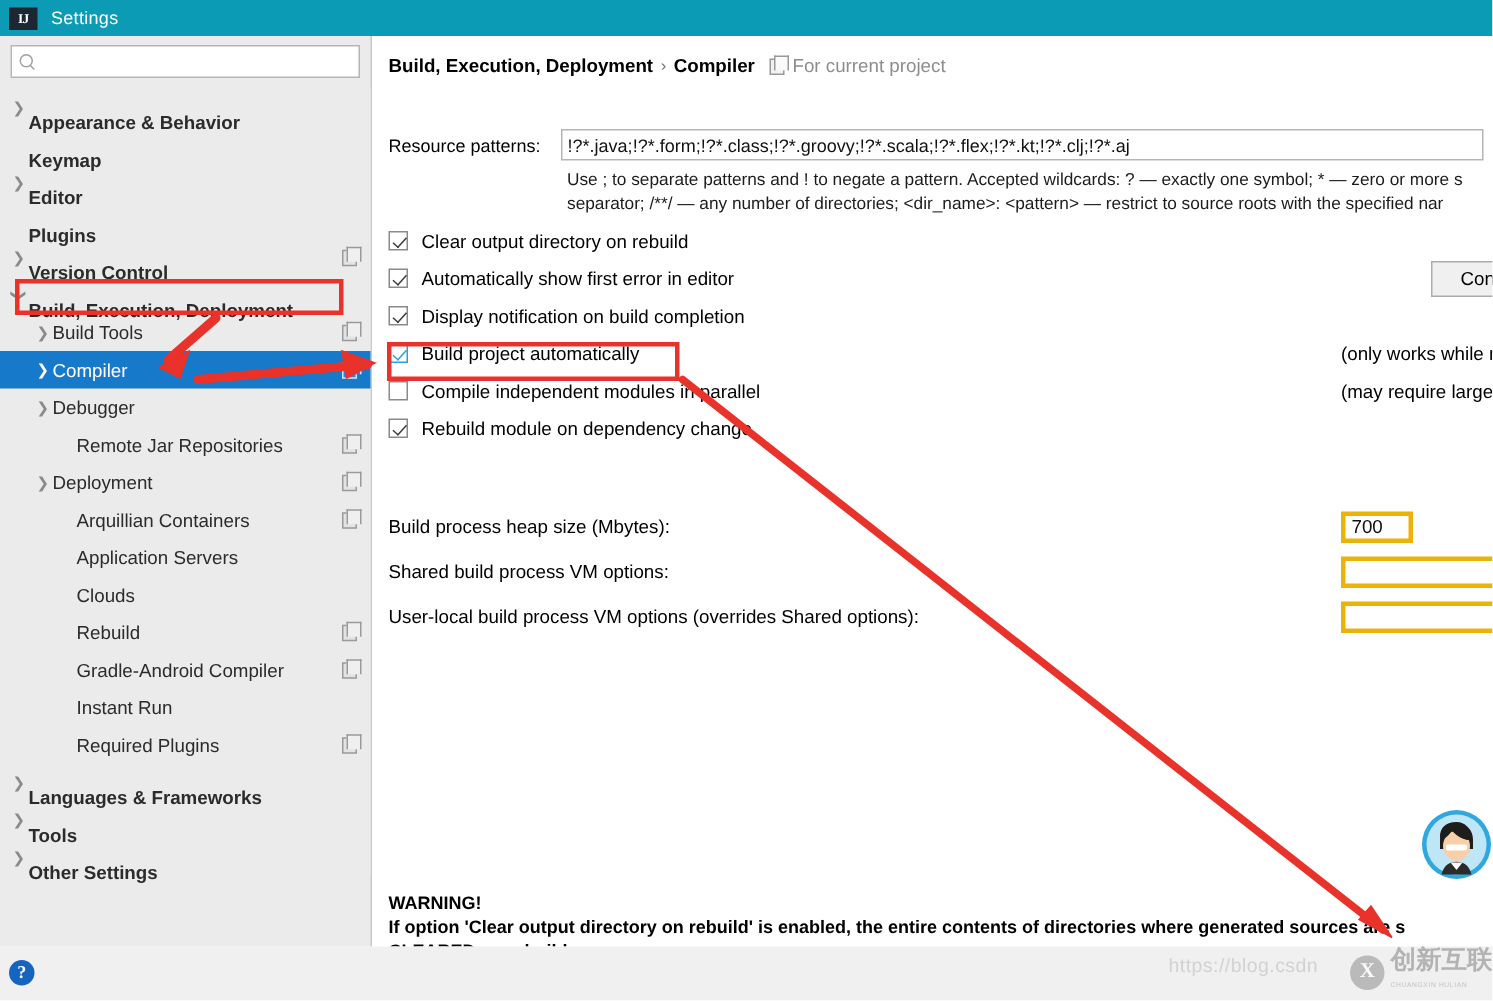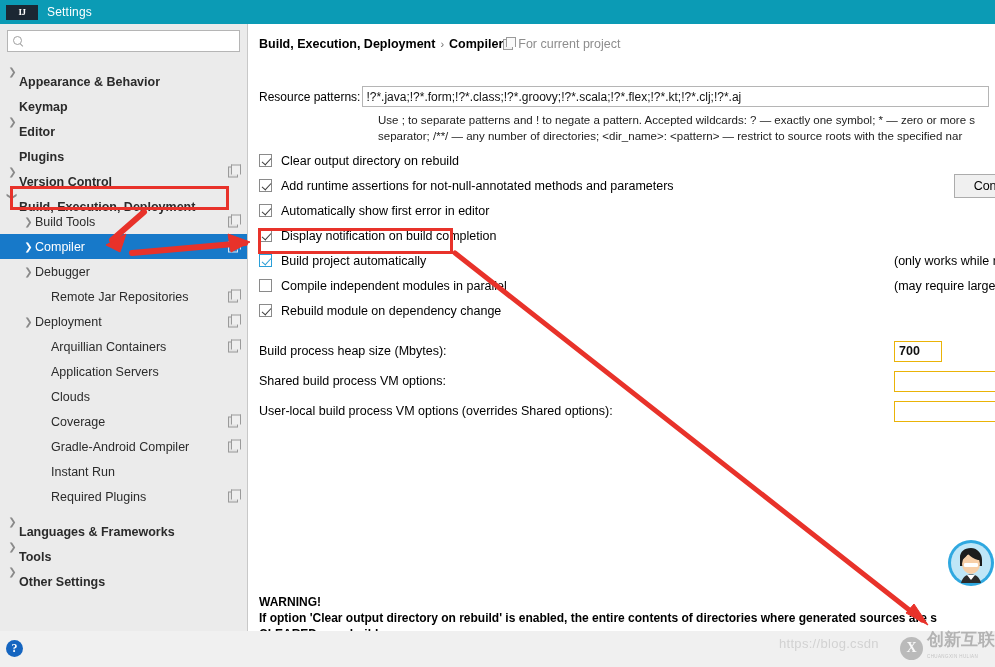--- a/index.html
+++ b/index.html
@@ -18,21 +18,21 @@
 
   
   .titlebar {
     position: absolute; left: 0; top: 0;
     width: 995px; height: 24px;
     background: #0b9bb5;
     display: flex; align-items: center;
     padding-left: 6px;
   }
   .tb-icon {
-    width: 32px; height: 15px;
+    width: 19px; height: 15px;
     background: #1b2733;
     color: #ffffff;
     font-size: 9px; font-weight: bold;
     display: flex; align-items: center; justify-content: center;
     font-family: "Liberation Serif", serif;
     letter-spacing: -0.5px;
     flex: 0 0 auto;
   }
   .tb-title {
     margin-left: 9px;
@@ -147,20 +147,21 @@
   .breadcrumb {
     position: absolute; left: 10px; top: 13px;
     font-size: 12.5px;
     color: #000000;
     display: flex; align-items: center;
     white-space: nowrap;
   }
   .bc-strong { font-weight: bold; }
   .bc-sep { margin: 0 5px; color: #6e6e6e; font-size: 11px; }
   .bc-scope {
+    margin-left: 10px;
     color: #8d8d8d;
     font-weight: normal;
     display: flex; align-items: center;
   }
   .scope-icon {
     position: relative;
     width: 10px; height: 11px;
     border: 1px solid #9a9a9a;
     background: #f2f2f2;
     margin-right: 5px;
@@ -175,21 +176,21 @@
     background: #fafafa;
   }
 
   .row-res {
     position: absolute; left: 10px; top: 62px;
     width: 730px;
     display: flex; align-items: center;
   }
   .res-label { font-size: 12px; color: #000; white-space: nowrap; }
   .res-field {
-    margin-left: 2px;
+    margin-left: 14px;
     flex: 1 1 auto;
     height: 21px;
     border: 1px solid #b5b5b5;
     background: #ffffff;
     font-size: 12px;
     font-family: "Liberation Sans", sans-serif;
     padding: 0 3px;
     color: #111;
     outline: none;
   }
@@ -255,28 +256,27 @@
   .fields { position: absolute; left: 10px; top: 312px; width: 900px; }
   .f-row {
     height: 30px;
     display: flex; align-items: center;
     position: relative;
   }
   .f-label { font-size: 12.5px; color: #000; white-space: nowrap; }
   .f-input {
     position: absolute;
     height: 21px;
-    border: 1px solid #eab308;
+    border: 3px solid #eab308;
     background: #ffffff;
     font-size: 12.5px;
     font-family: "Liberation Sans", sans-serif;
     padding: 0 4px;
     color: #111;
     outline: none;
-    font-weight: bold;
   }
   .f-heap { left: 635px; width: 48px; }
   .f-shared { left: 635px; width: 400px; }
   .f-userlocal { left: 635px; width: 400px; }
 
   
   .warning {
     position: absolute; left: 10px; top: 570px;
     font-size: 12px;
     font-weight: bold;
@@ -427,21 +427,21 @@
         <div class="tree-item lvl2">
           <span class="chev empty">❯</span>
           <span class="tree-label">Application Servers</span>
         </div>
         <div class="tree-item lvl2">
           <span class="chev empty">❯</span>
           <span class="tree-label">Clouds</span>
         </div>
         <div class="tree-item lvl2">
           <span class="chev empty">❯</span>
-          <span class="tree-label">Coverage</span>
+          <span class="tree-label">Rebuild</span>
           <span class="copy-icon"></span>
         </div>
         <div class="tree-item lvl2">
           <span class="chev empty">❯</span>
           <span class="tree-label">Gradle-Android Compiler</span>
           <span class="copy-icon"></span>
         </div>
         <div class="tree-item lvl2">
           <span class="chev empty">❯</span>
           <span class="tree-label">Instant Run</span>
@@ -485,24 +485,20 @@
 
     <div class="res-hint">
       <div>Use ; to separate patterns and ! to negate a pattern. Accepted wildcards: ? — exactly one symbol; * — zero or more s</div>
       <div>separator; /**/ — any number of directories; &lt;dir_name&gt;: &lt;pattern&gt; — restrict to source roots with the specified nar</div>
     </div>
 
     <div class="checks" id="checks">
         <div class="chk-row">
           <span class="cb checked"></span>
           <span class="chk-label">Clear output directory on rebuild</span>
-        </div>
-        <div class="chk-row">
-          <span class="cb checked"></span>
-          <span class="chk-label">Add runtime assertions for not-null-annotated methods and parameters</span>
         </div>
         <div class="chk-row">
           <span class="cb checked"></span>
           <span class="chk-label">Automatically show first error in editor</span>
         </div>
         <div class="chk-row">
           <span class="cb checked"></span>
           <span class="chk-label">Display notification on build completion</span>
         </div>
         <div class="chk-row">

